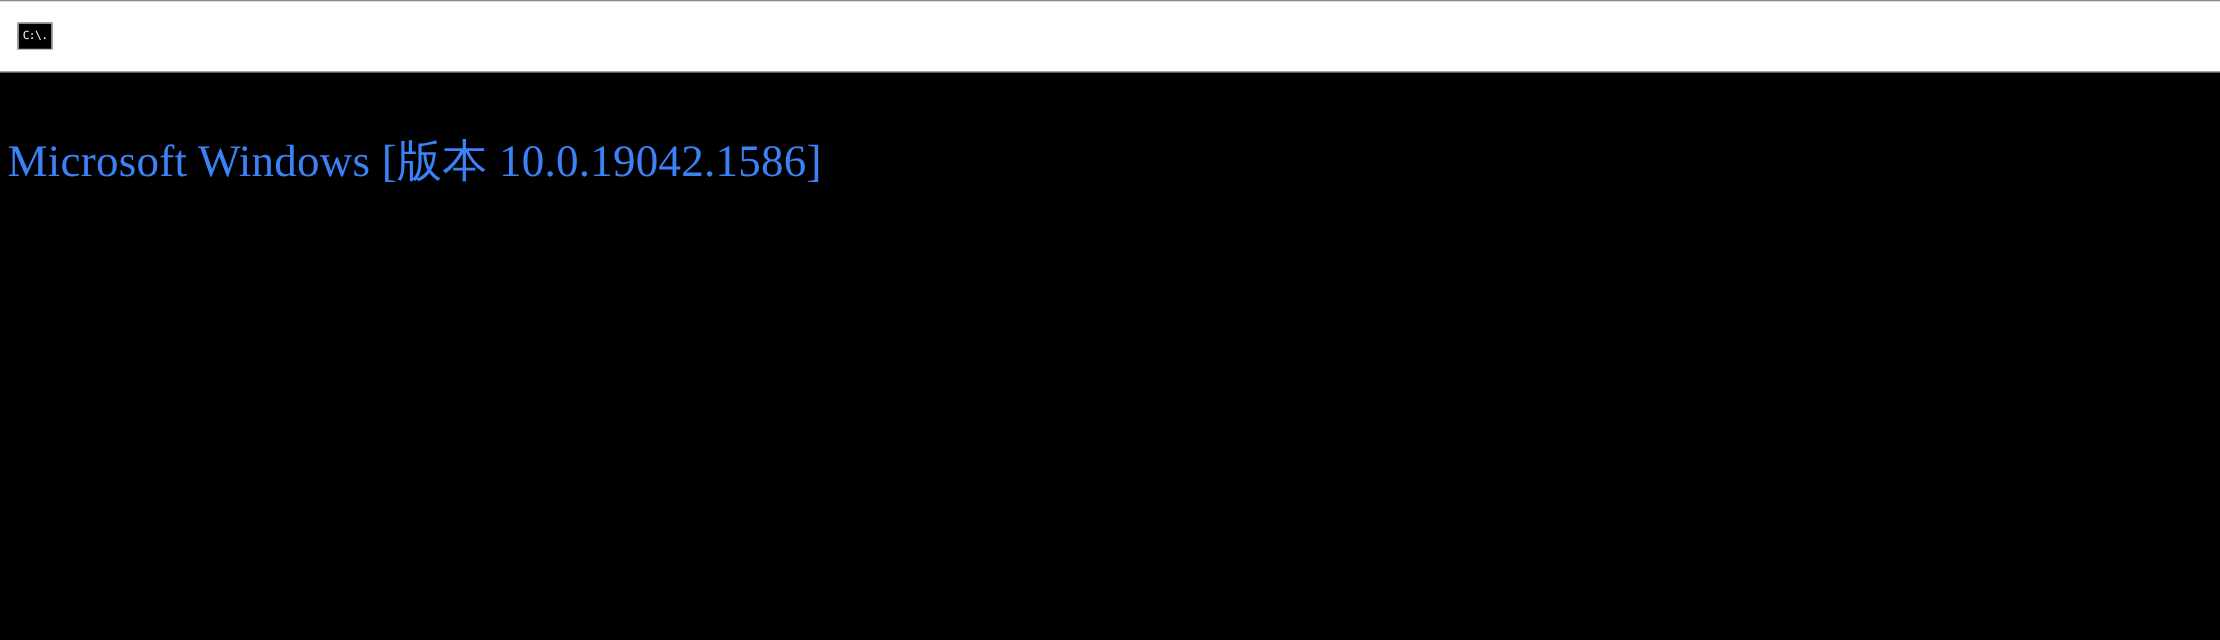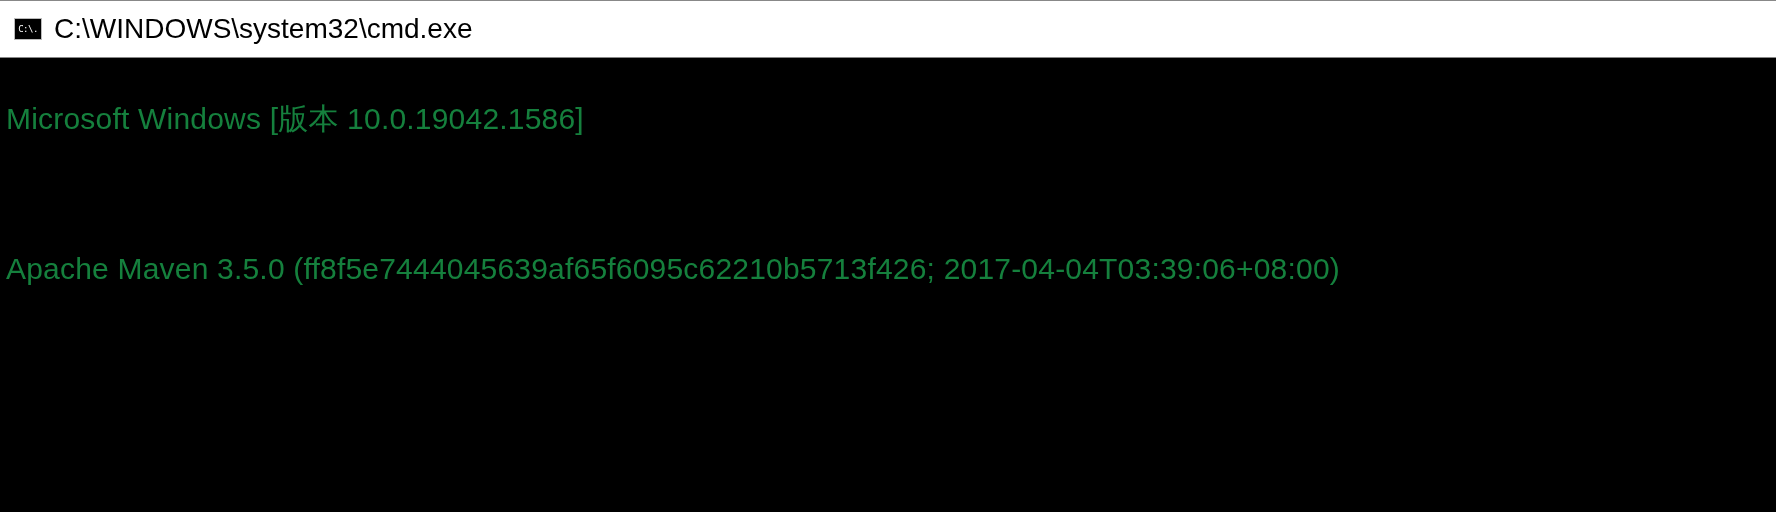--- a/index.html
+++ b/index.html
@@ -40,47 +40,45 @@
       font-family: monospace;
       letter-spacing: -0.5px;
       line-height: 1;
     }
     .title-text {
       font-size: 28px;
       color: #000;
     }
     .terminal {
       background: #000;
-      color: #15803d;
-      font-family: Liberation Sans, sans-serif;
-      font-size: 30px;
+      color: #3b82f6;
+      font-family: Liberation Serif, serif;
+      font-size: 36px;
       line-height: 1.25;
       padding: 4px 6px 12px 6px;
       height: calc(100% - 58px);
       white-space: pre;
       letter-spacing: 0.2px;
     }
     .terminal .line {
       display: block;
     }
     .blank-line {
       height: 1.25em;
     }
   </style>
 </head>
 <body>
 
 <div class="titlebar">
   <div class="title-icon">
     <span class="title-icon-text">C:\.</span>
   </div>
-  <span class="title-text">C:\WINDOWS\system32\cmd.exe</span>
 </div>
 
 <div class="terminal">
 <span class="line">Microsoft Windows [版本 10.0.19042.1586]</span>
 <div class="blank-line"></div>
-<span class="line">Apache Maven 3.5.0 (ff8f5e7444045639af65f6095c62210b5713f426; 2017-04-04T03:39:06+08:00)</span>
 
 
 
 
 </div>
 
 </body></html>

